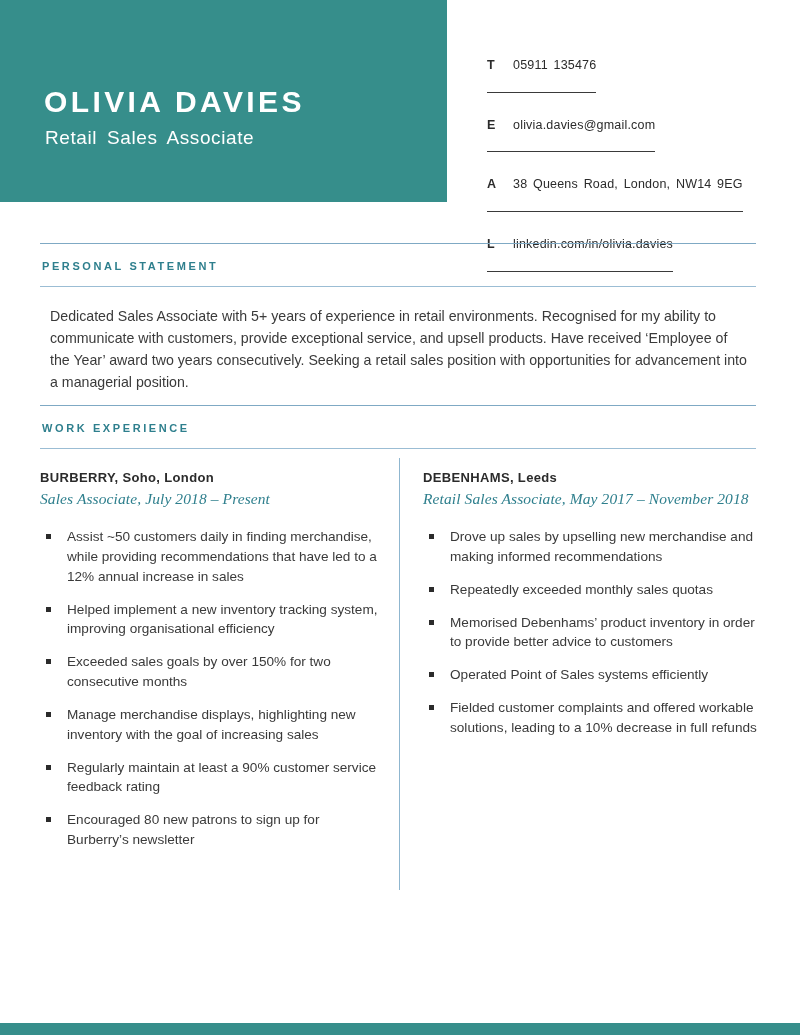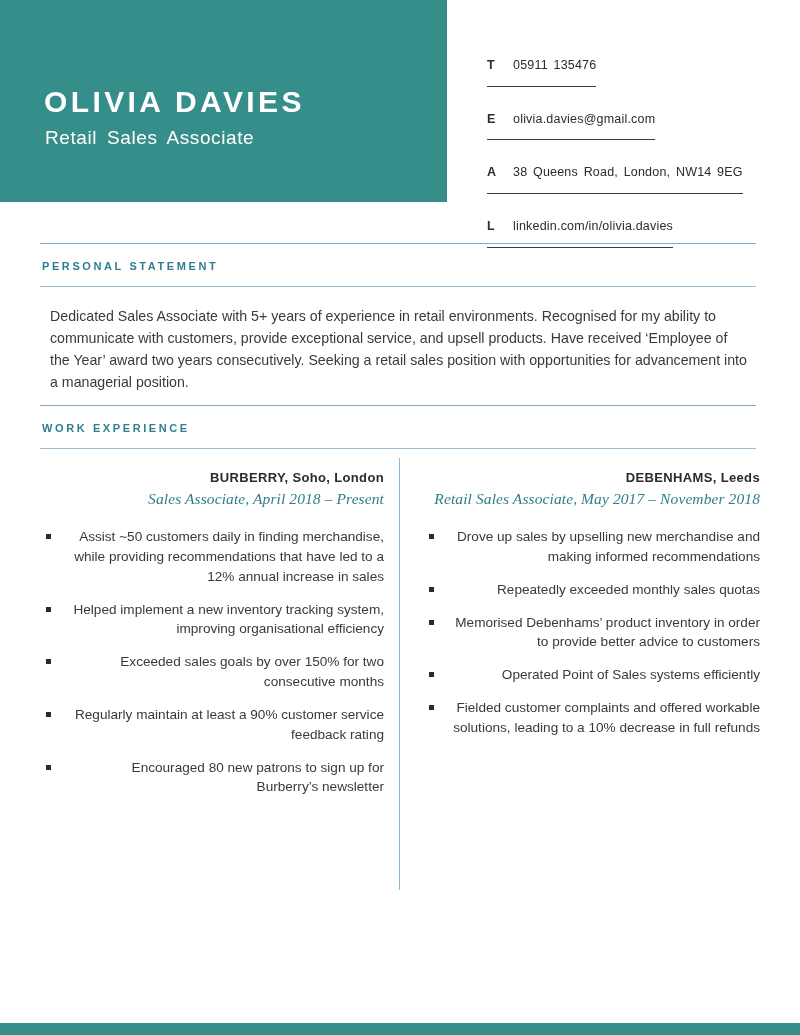--- a/index.html
+++ b/index.html
@@ -54,21 +54,21 @@
     left: 487px;
     top: 55px;
     width: 280px;
   }
   .contact-line {
     font-size: 12.5px;
     color: #2b2b2b;
     line-height: 1.25;
     margin-bottom: 22px;
     border-bottom: 1px solid #3a3a3a;
-    padding-bottom: 12px;
+    padding-bottom: 18px;
     display: inline-block;
     white-space: nowrap;
   }
   .contact-row { display: block; }
   .contact-key {
     font-weight: bold;
     display: inline-block;
     min-width: 26px;
   }
   .contact-val {
@@ -110,21 +110,20 @@
   
   .exp-wrap {
     position: absolute;
     left: 40px;
     top: 470px;
     width: 720px;
   }
   .exp-cols {
     display: flex;
     align-items: flex-start;
-    text-align: right;
   }
   .exp-col { box-sizing: border-box; }
   .exp-col.left  { width: 358px; padding-right: 14px; }
   .exp-col.right { width: 362px; padding-left: 25px; }
 
   .col-divider {
     position: absolute;
     left: 399px;
     top: 458px;
     width: 1px;
@@ -223,25 +222,26 @@
   <div class="section-title">WORK EXPERIENCE</div>
   <div class="rule light"></div>
 </div>
 
 <div class="col-divider"></div>
 
 <div class="exp-wrap">
   <div class="exp-cols">
     <div class="exp-col left">
       <div class="company">BURBERRY, Soho, London</div>
-      <div class="role">Sales Associate, April 2018 – Present</div>
+      <div class="role">Sales Associate, July 2018 – Present</div>
       <ul class="bullets">
         <li>Assist ~50 customers daily in finding merchandise, while providing recommendations that have led to a 12% annual increase in sales</li>
         <li>Helped implement a new inventory tracking system, improving organisational efficiency</li>
         <li>Exceeded sales goals by over 150% for two consecutive months</li>
+        <li>Manage merchandise displays, highlighting new inventory with the goal of increasing sales</li>
         <li>Regularly maintain at least a 90% customer service feedback rating</li>
         <li>Encouraged 80 new patrons to sign up for Burberry’s newsletter</li>
       </ul>
     </div>
     <div class="exp-col right">
       <div class="company">DEBENHAMS, Leeds</div>
       <div class="role">Retail Sales Associate, May 2017 – November 2018</div>
       <ul class="bullets">
         <li>Drove up sales by upselling new merchandise and making informed recommendations</li>
         <li>Repeatedly exceeded monthly sales quotas</li>

